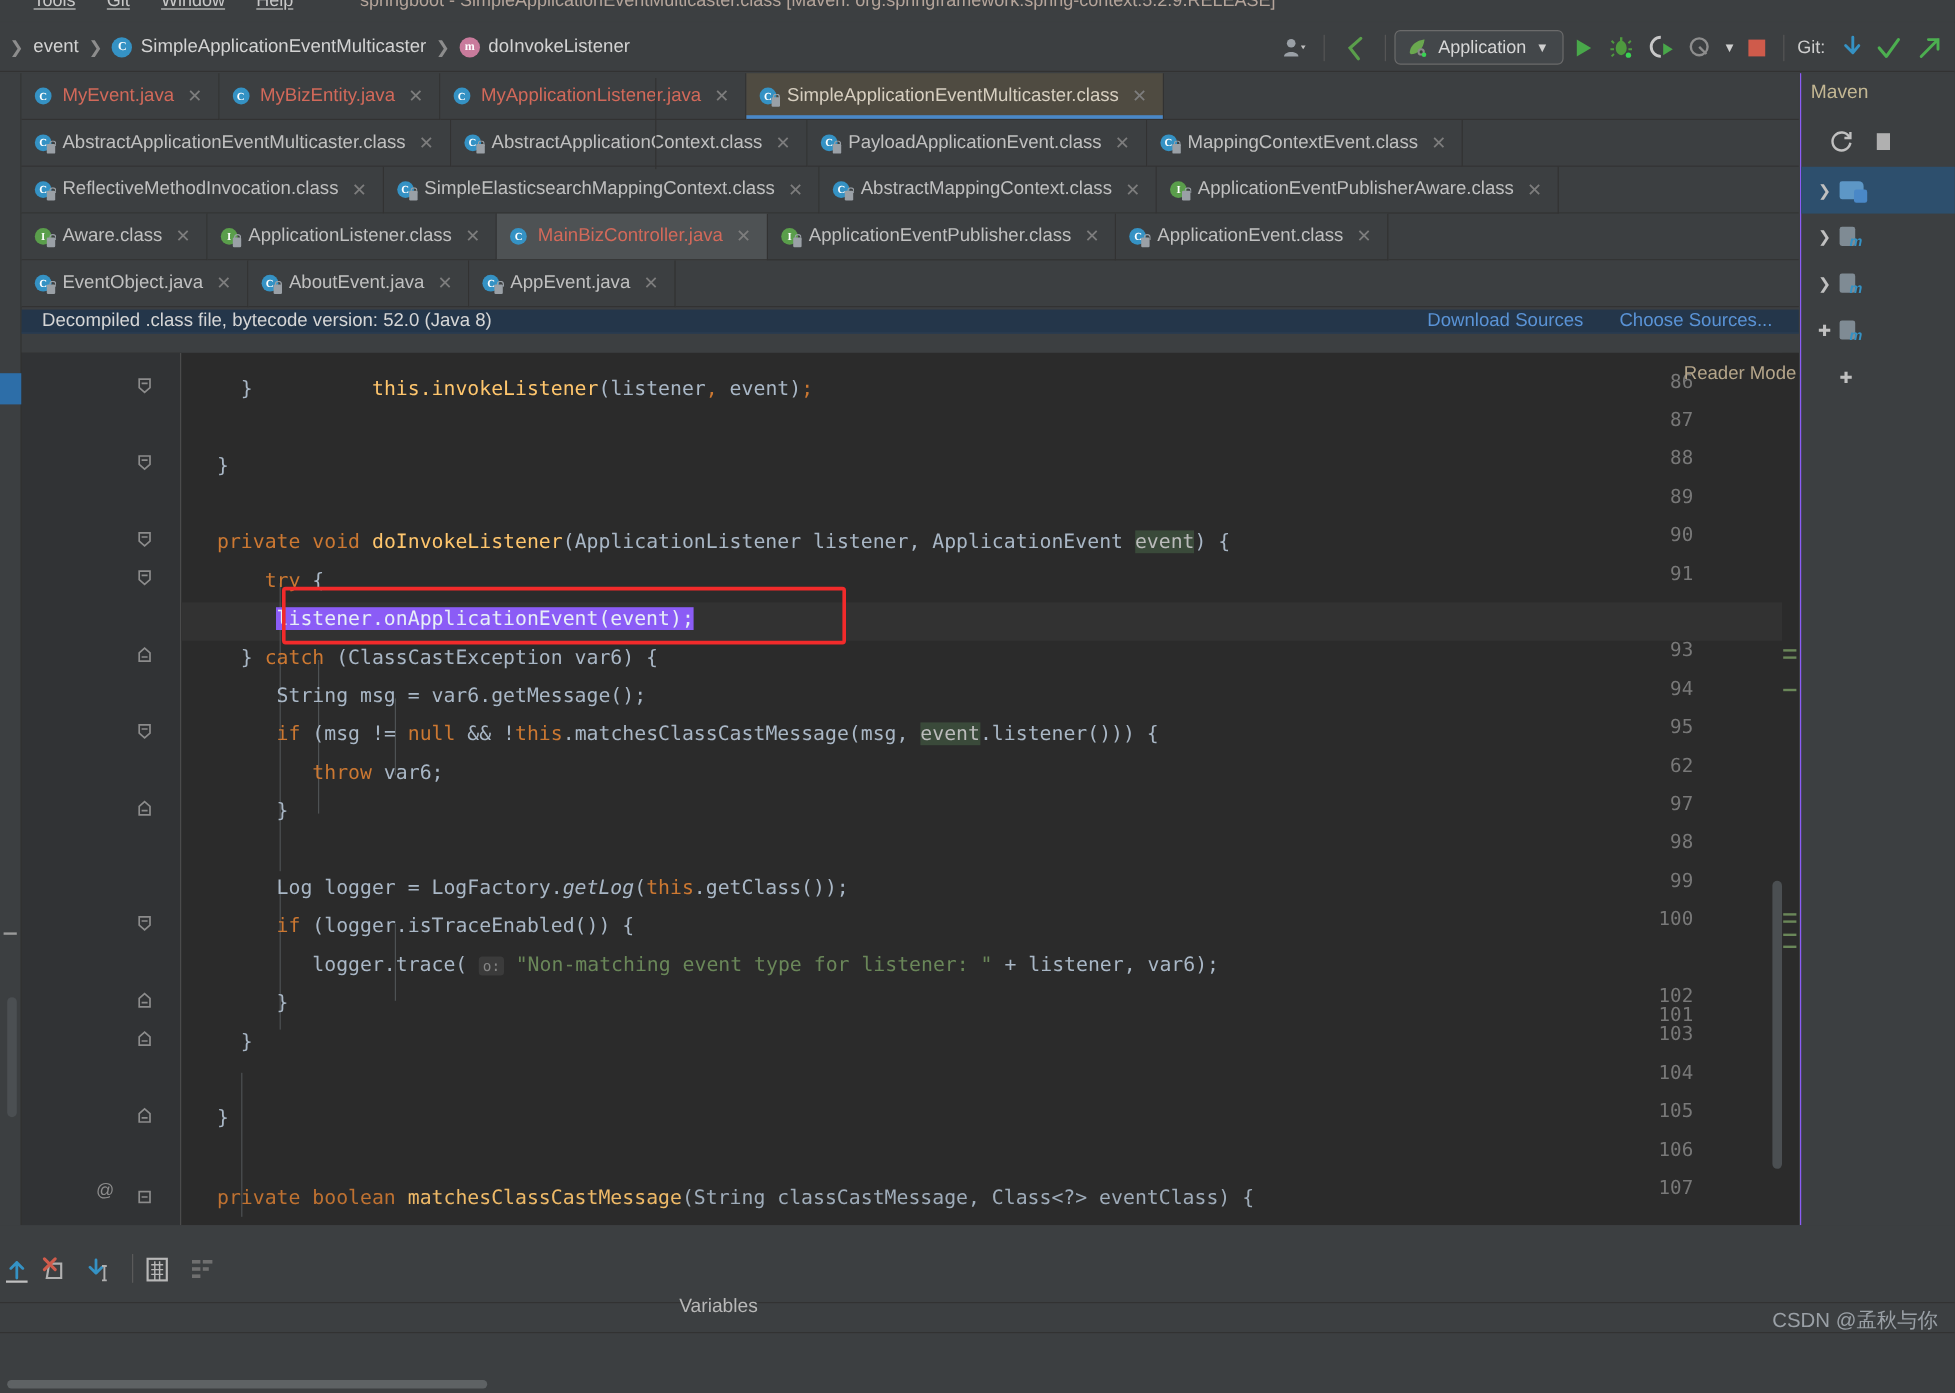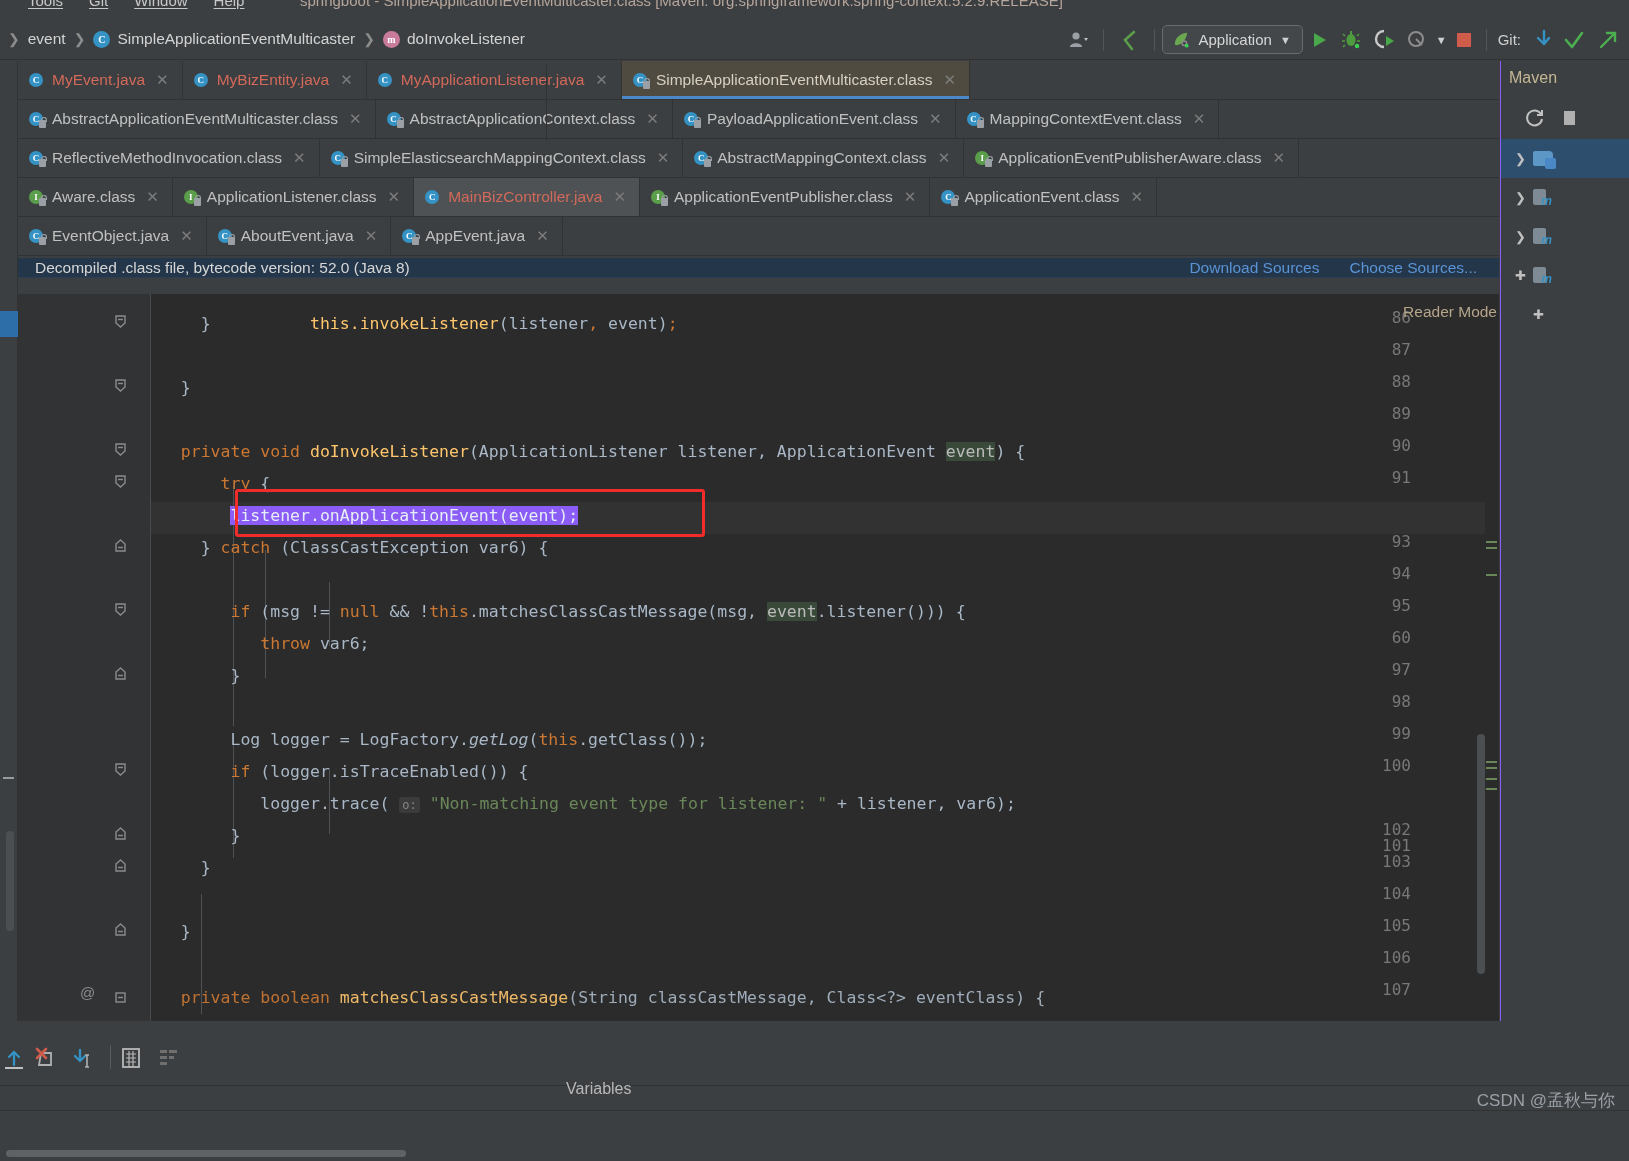--- a/index.html
+++ b/index.html
@@ -516,21 +516,21 @@
     <div class="lnum" style="top:14px;">86</div>
     <div class="lnum" style="top:46px;">87</div>
     <div class="lnum" style="top:78px;">88</div>
     <div class="lnum" style="top:110px;">89</div>
     <div class="lnum" style="top:142px;">90</div>
     <div class="lnum" style="top:174px;">91</div>
     <div class="lnum" style="top:206px;">92</div>
     <div class="lnum" style="top:238px;">93</div>
     <div class="lnum" style="top:270px;">94</div>
     <div class="lnum" style="top:302px;">95</div>
-    <div class="lnum" style="top:334px;">60</div>
+    <div class="lnum" style="top:334px;">62</div>
     <div class="lnum" style="top:366px;">97</div>
     <div class="lnum" style="top:398px;">98</div>
     <div class="lnum" style="top:430px;">99</div>
     <div class="lnum" style="top:462px;">100</div>
     <div class="lnum" style="top:494px;margin-top:48px;">101</div>
     <div class="lnum" style="top:526px;">102</div>
     <div class="lnum" style="top:558px;">103</div>
     <div class="lnum" style="top:590px;">104</div>
     <div class="lnum" style="top:622px;">105</div>
     <div class="lnum" style="top:654px;">106</div>
@@ -622,20 +622,21 @@
 
       <div class="line" style="top:-18px;left:0;">
         <span class="pln">        </span><span class="mth">this.invokeListener</span><span class="pln">(</span><span class="pln">listener</span><span class="kw">,</span><span class="pln"> event</span><span class="pln">)</span><span class="kw">;</span>
       </div>
       <div class="line" style="top:14px;"><span class="pln">     }</span></div>
       <div class="line" style="top:78px;"><span class="pln">   }</span></div>
       <div class="line" style="top:142px;"><span class="kw">   private</span><span class="pln"> </span><span class="kw">void</span><span class="pln"> </span><span class="mth">doInvokeListener</span><span class="pln">(ApplicationListener listener, ApplicationEvent </span><span class="evhl">event</span><span class="pln">) {</span></div>
       <div class="line" style="top:174px;"><span class="kw">       try</span><span class="pln"> {</span></div>
       <div class="line" style="top:206px;"><span class="pln">        </span><span class="sel">listener.onApplicationEvent(event);</span></div>
       <div class="line" style="top:238px;"><span class="pln">     } </span><span class="kw">catch</span><span class="pln"> (ClassCastException var6) {</span></div>
+      <div class="line" style="top:270px;"><span class="pln">        String msg = var6.getMessage();</span></div>
       <div class="line" style="top:302px;"><span class="pln">        </span><span class="kw">if</span><span class="pln"> (msg != </span><span class="kw">null</span><span class="pln"> &amp;&amp; !</span><span class="kw">this</span><span class="pln">.matchesClassCastMessage(msg, </span><span class="evhl">event</span><span class="pln">.listener())) {</span></div>
       <div class="line" style="top:334px;"><span class="pln">           </span><span class="kw">throw</span><span class="pln"> var6;</span></div>
       <div class="line" style="top:366px;"><span class="pln">        }</span></div>
       <div class="line" style="top:430px;"><span class="pln">        Log logger = LogFactory.</span><span class="ital">getLog</span><span class="pln">(</span><span class="kw">this</span><span class="pln">.getClass());</span></div>
       <div class="line" style="top:462px;"><span class="pln">        </span><span class="kw">if</span><span class="pln"> (logger.isTraceEnabled()) {</span></div>
       <div class="line" style="top:494px;"><span class="pln">           logger.trace( </span><span class="hint">o:</span><span class="pln"> </span><span class="str">"Non-matching event type for listener: "</span><span class="pln"> + listener, var6);</span></div>
       <div class="line" style="top:526px;"><span class="pln">        }</span></div>
       <div class="line" style="top:558px;"><span class="pln">     }</span></div>
       <div class="line" style="top:622px;"><span class="pln">   }</span></div>
       <div class="line" style="top:688px;opacity:.92;"><span class="kw">   private</span><span class="pln"> </span><span class="kw">boolean</span><span class="pln"> </span><span class="mth">matchesClassCastMessage</span><span class="pln">(String classCastMessage, Class&lt;?&gt; eventClass) {</span></div>

